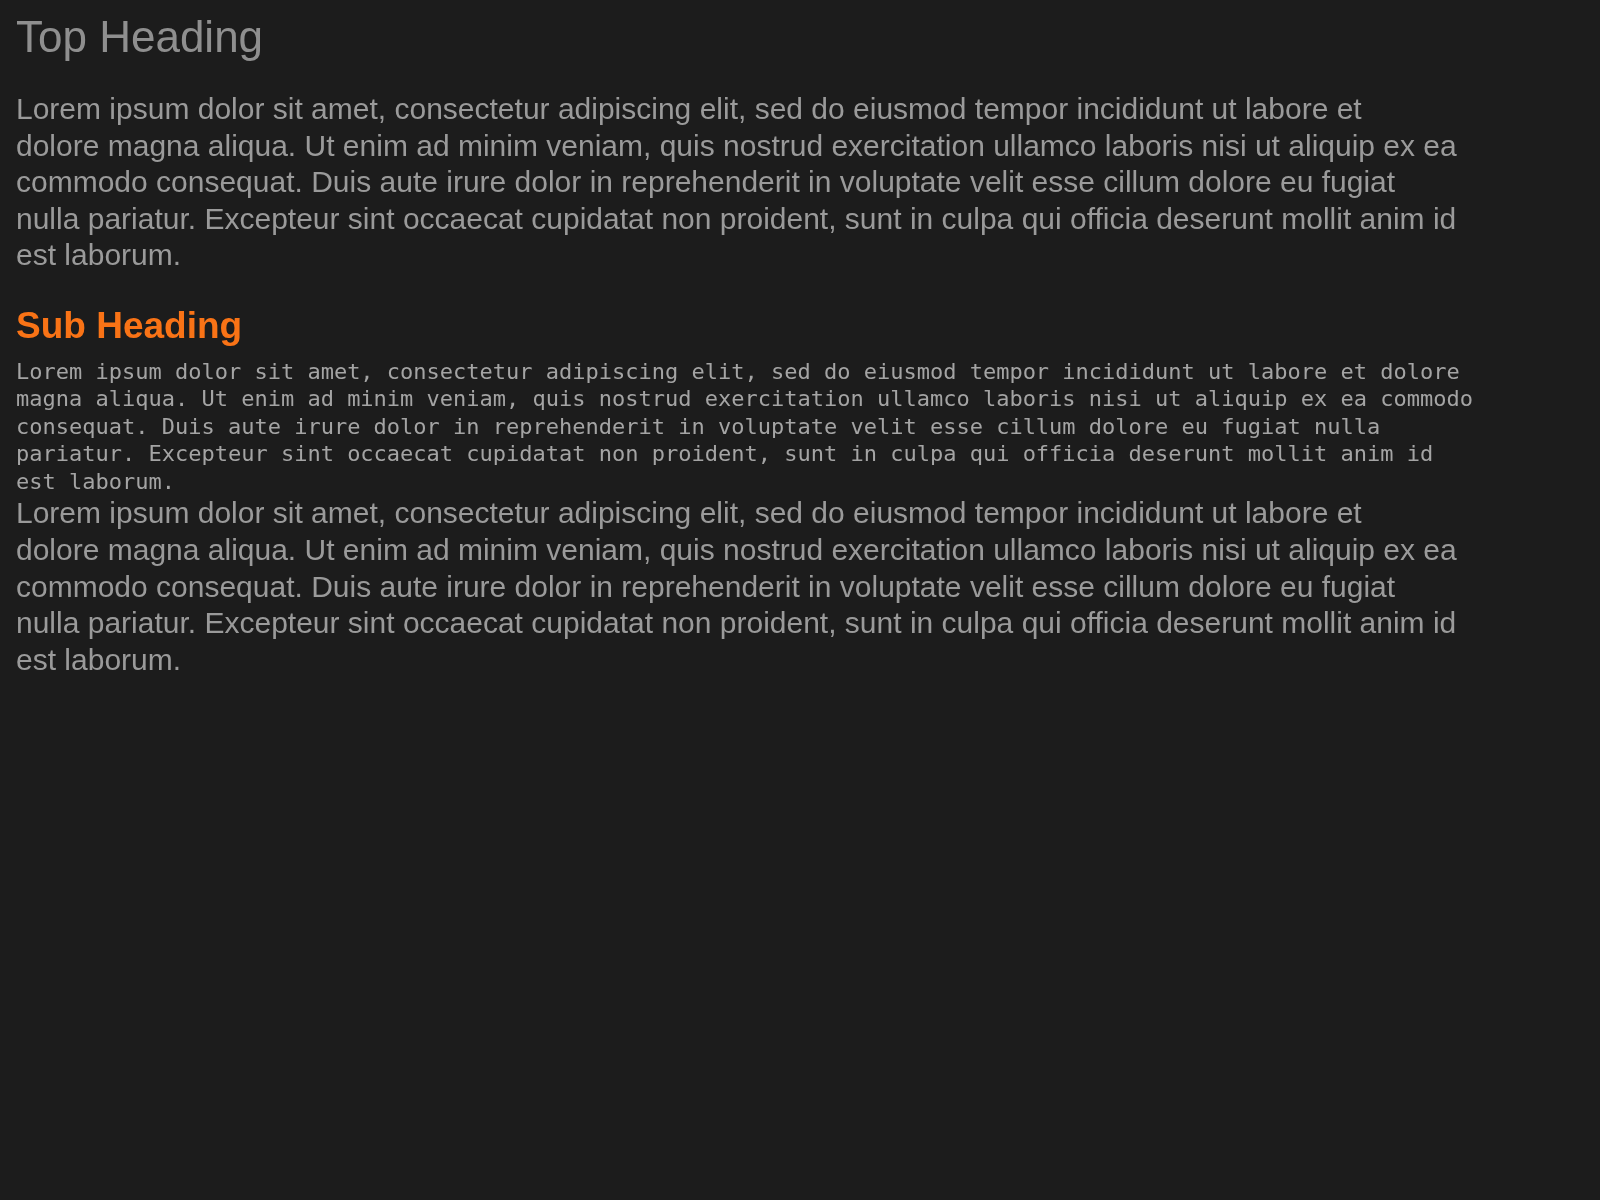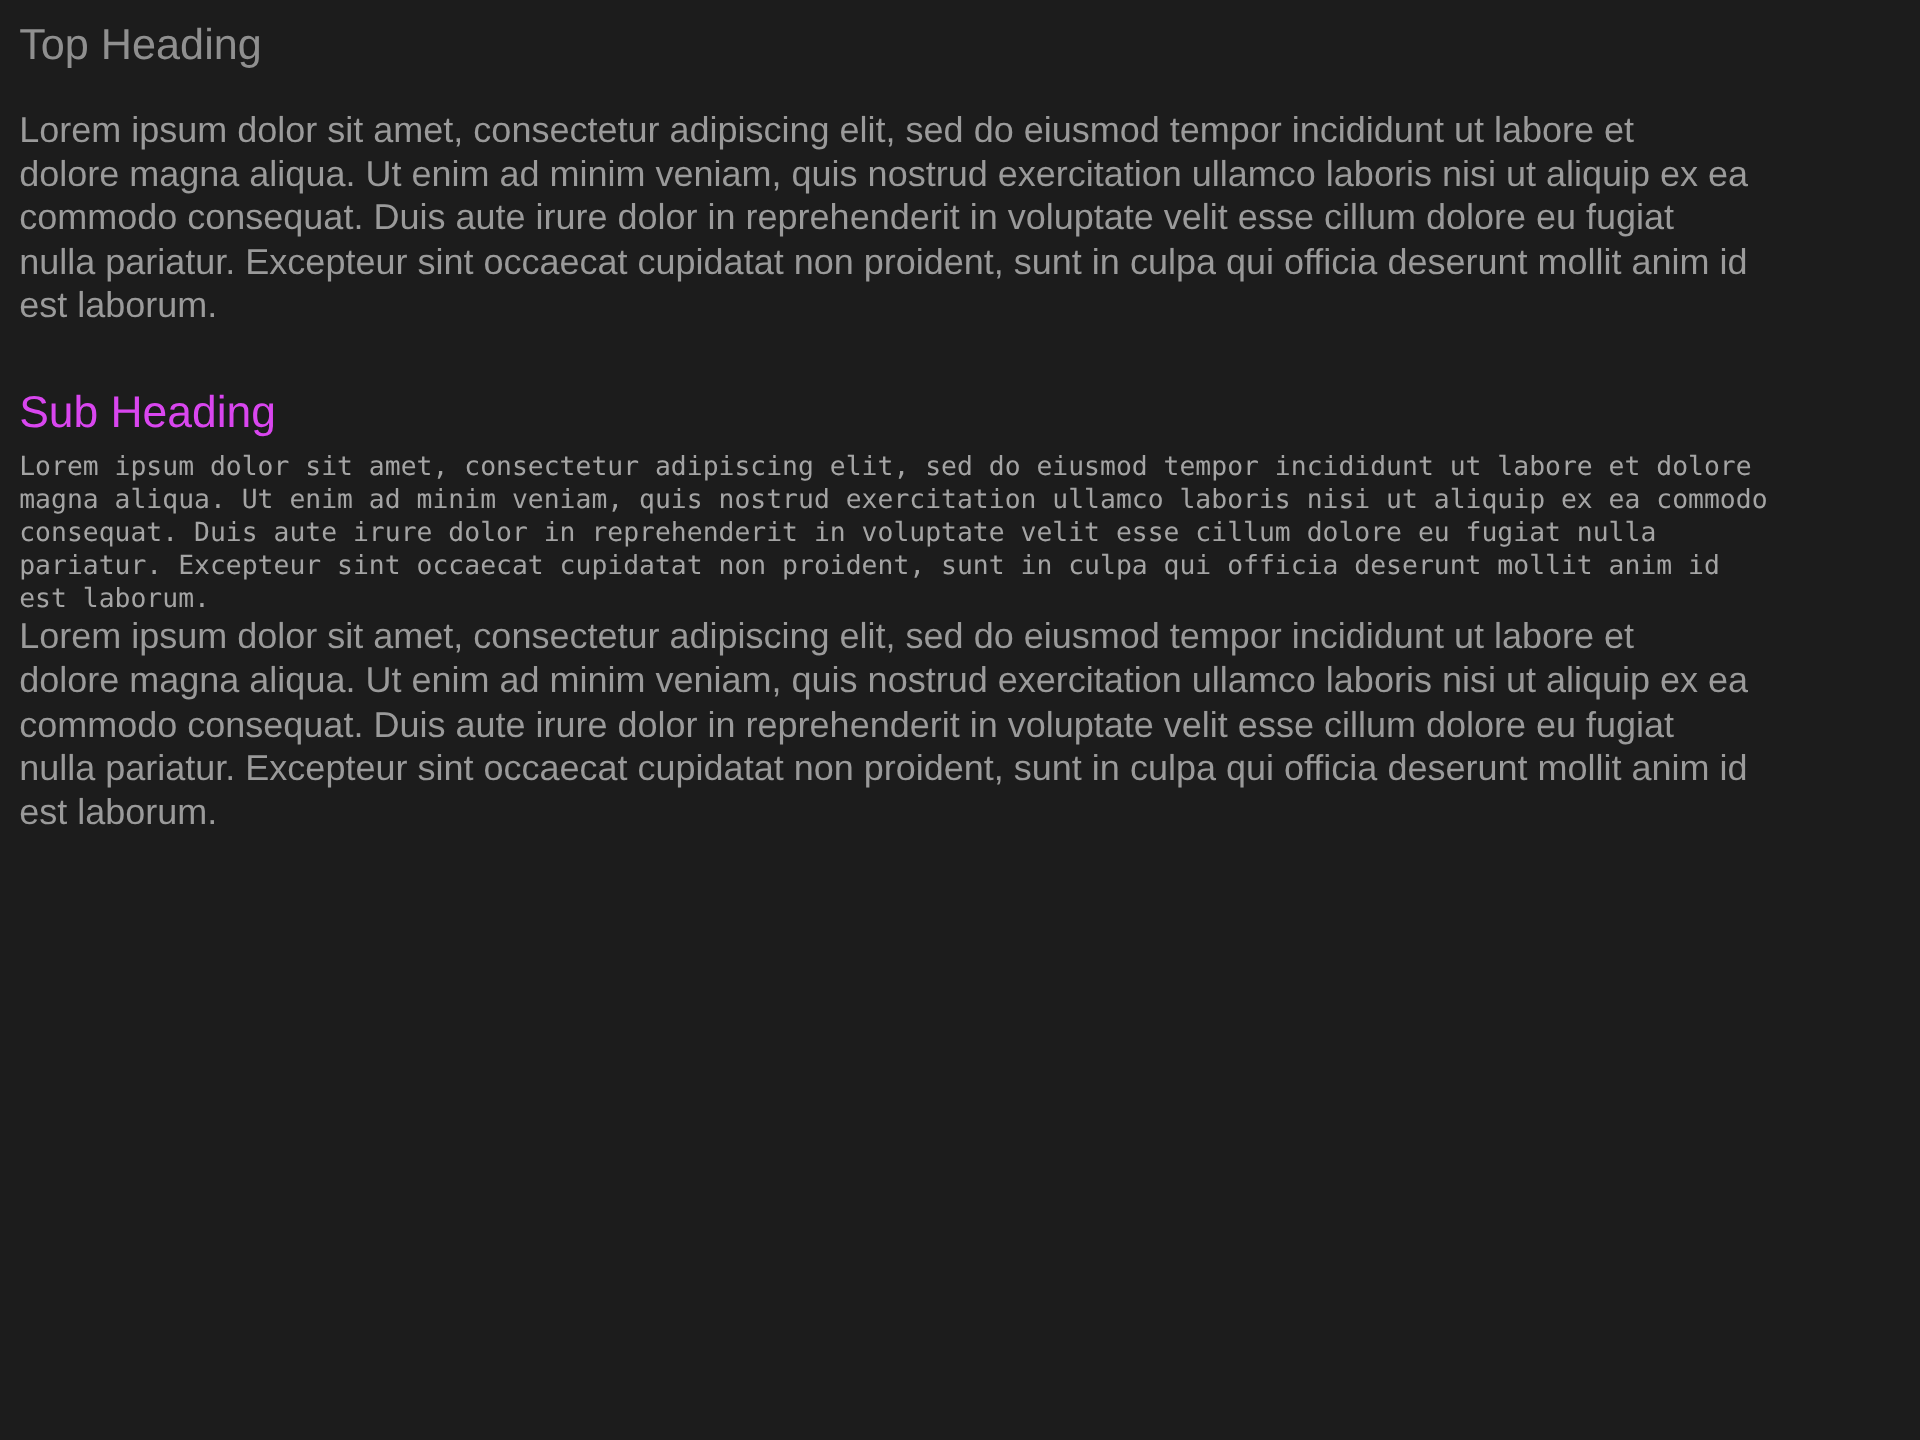--- a/index.html
+++ b/index.html
@@ -13,33 +13,33 @@
     background: #1c1c1c;
     padding: 11px 16px;
     overflow: hidden;
   }
   main {
     width: 100%;
   }
   .h-top {
     font-family: "Liberation Sans", sans-serif;
     font-weight: 300;
-    font-size: 36px;
+    font-size: 44px;
     line-height: 52px;
     color: #8f8f8f;
     margin: 0 0 28px 0;
     letter-spacing: 0;
   }
   .h-sub {
     font-family: "Liberation Sans", sans-serif;
-    font-weight: 400;
+    font-weight: 700;
     font-size: 37px;
     line-height: 44px;
-    color: #d946ef;
-    margin: 48px 0 10px 0;
+    color: #f97316;
+    margin: 30px 0 10px 0;
   }
   .para-sans {
     font-family: "Liberation Sans", sans-serif;
     font-weight: 400;
     font-size: 30px;
     line-height: 36.6px;
     color: #9a9a9a;
     margin: 0;
     white-space: pre-line;
   }

